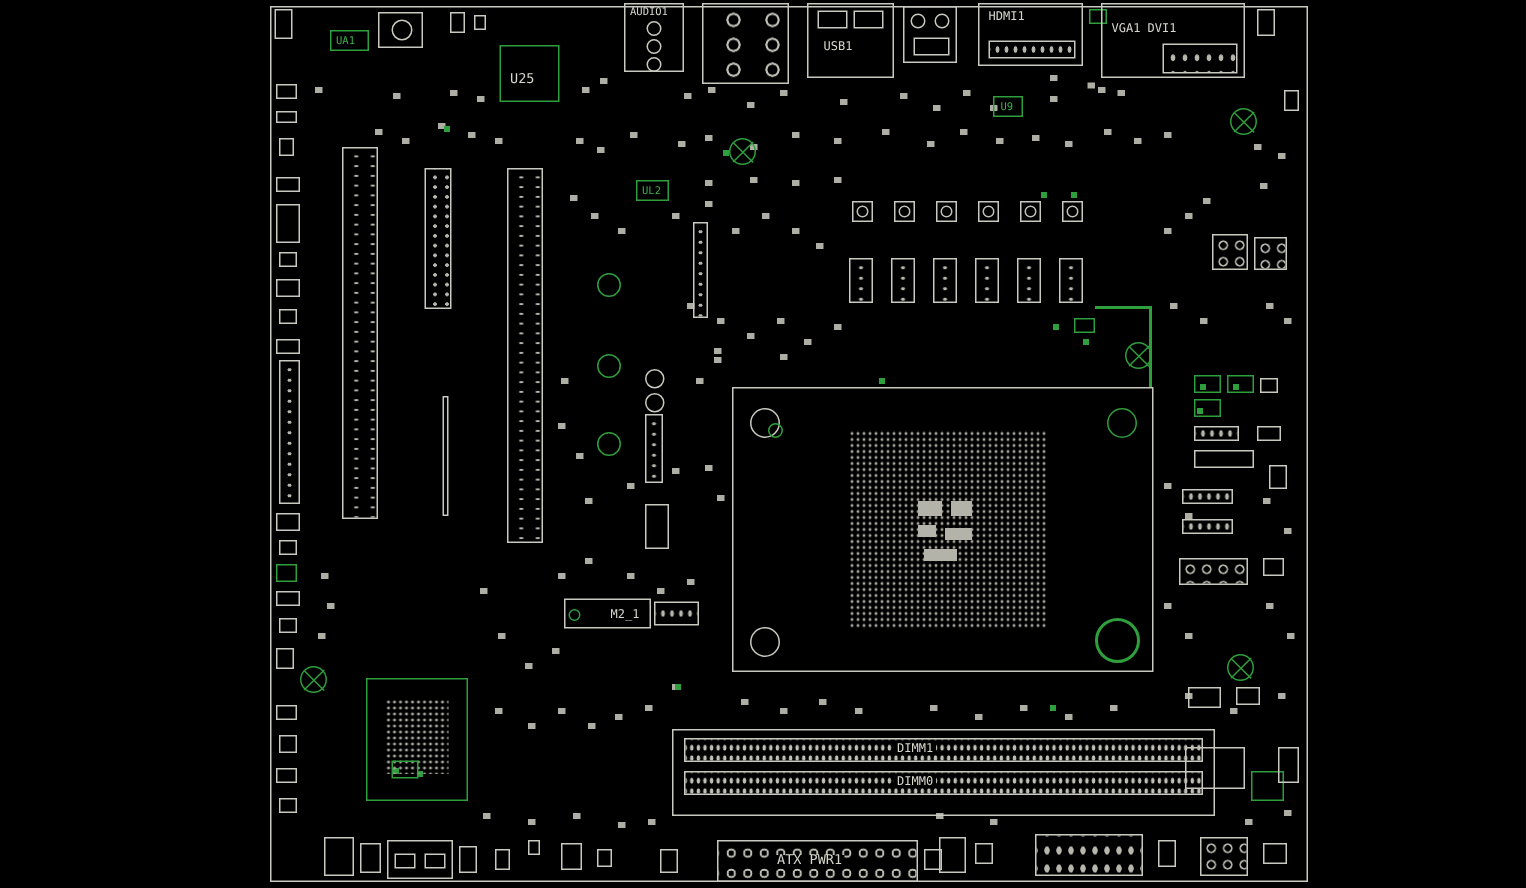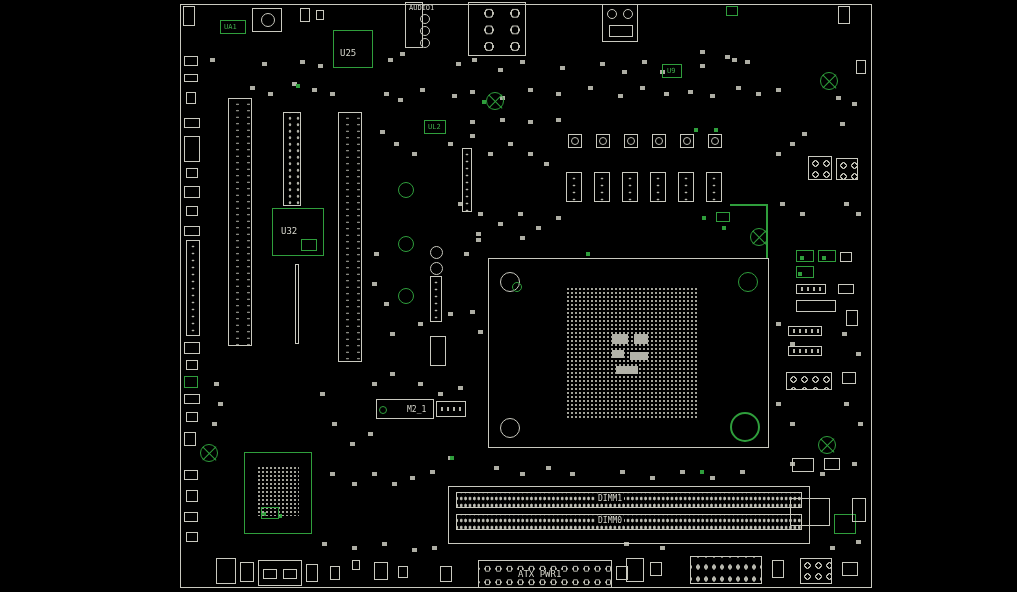--- a/index.html
+++ b/index.html
@@ -53,41 +53,54 @@
   <div class="c g" style="left:220px;top:20px;width:26px;height:14px">
     <span class="lab glab" style="left:3px;top:3px;font-size:7px">UA1</span>
   </div>
   <div class="c" style="left:300px;top:8px;width:10px;height:14px"></div>
   <div class="c" style="left:316px;top:10px;width:8px;height:10px"></div>
 
   <div class="c g" style="left:333px;top:30px;width:40px;height:38px">
     <span class="lab" style="left:6px;top:18px;font-size:9px">U25</span>
   </div>
 
-  <div class="c" style="left:405px;top:2px;width:18px;height:46px">
+  <div class="c" style="left:416px;top:2px;width:40px;height:46px">
     <span class="lab" style="left:3px;top:2px;font-size:7px">AUDIO1</span>
     <span class="ring" style="left:14px;top:11px;width:10px;height:10px"></span>
     <span class="ring" style="left:14px;top:23px;width:10px;height:10px"></span>
     <span class="ring" style="left:14px;top:35px;width:10px;height:10px"></span>
   </div>
 
   <div class="c jacks" style="left:468px;top:2px;width:58px;height:54px"></div>
 
+  <div class="c" style="left:538px;top:2px;width:58px;height:50px">
+    <span class="c" style="left:6px;top:4px;width:20px;height:12px"></span>
+    <span class="c" style="left:30px;top:4px;width:20px;height:12px"></span>
+    <span class="lab" style="left:10px;top:24px">USB1</span>
+  </div>
 
   <div class="c" style="left:602px;top:4px;width:36px;height:38px">
     <span class="ring" style="left:4px;top:4px;width:10px;height:10px"></span>
     <span class="ring" style="left:20px;top:4px;width:10px;height:10px"></span>
     <span class="c" style="left:6px;top:20px;width:24px;height:12px"></span>
   </div>
 
+  <div class="c" style="left:652px;top:2px;width:70px;height:42px">
+    <span class="lab" style="left:6px;top:4px">HDMI1</span>
+    <span class="c hdots" style="left:6px;top:24px;width:58px;height:12px"></span>
+  </div>
   <div class="c g" style="left:726px;top:6px;width:12px;height:10px"></div>
   <div class="c g" style="left:662px;top:64px;width:20px;height:14px">
     <span class="lab glab" style="left:4px;top:3px;font-size:7px">U9</span>
   </div>
 
+  <div class="c" style="left:734px;top:2px;width:96px;height:50px">
+    <span class="lab" style="left:6px;top:12px">VGA1  DVI1</span>
+    <span class="c holegrid" style="left:40px;top:26px;width:50px;height:20px"></span>
+  </div>
   <div class="c" style="left:838px;top:6px;width:12px;height:18px"></div>
   <div class="mount" style="left:820px;top:72px;width:18px;height:18px"></div>
   <div class="c" style="left:856px;top:60px;width:10px;height:14px"></div>
 
   <div class="c" style="left:184px;top:56px;width:14px;height:10px"></div>
   <div class="c" style="left:184px;top:74px;width:14px;height:8px"></div>
   <div class="c" style="left:186px;top:92px;width:10px;height:12px"></div>
   <div class="c" style="left:184px;top:118px;width:16px;height:10px"></div>
   <div class="c" style="left:184px;top:136px;width:16px;height:26px"></div>
   <div class="c" style="left:186px;top:168px;width:12px;height:10px"></div>
@@ -105,24 +118,20 @@
   <div class="c" style="left:184px;top:470px;width:14px;height:10px"></div>
   <div class="c" style="left:186px;top:490px;width:12px;height:12px"></div>
   <div class="c" style="left:184px;top:512px;width:14px;height:10px"></div>
   <div class="c" style="left:186px;top:532px;width:12px;height:10px"></div>
 
   <div class="c slotdots" style="left:228px;top:98px;width:24px;height:248px"></div>
   <div class="c slotdots narrow" style="left:283px;top:112px;width:18px;height:94px"></div>
   <div class="c slotdots" style="left:338px;top:112px;width:24px;height:250px"></div>
   <div class="c" style="left:295px;top:264px;width:4px;height:80px"></div>
 
-  <div class="c g" style="left:272px;top:208px;width:52px;height:48px">
-    <span class="lab" style="left:8px;top:18px;font-size:9px">U32</span>
-    <span class="c g" style="left:28px;top:30px;width:16px;height:12px"></span>
-  </div>
 
   <div class="c g" style="left:424px;top:120px;width:22px;height:14px">
     <span class="lab glab" style="left:3px;top:3px;font-size:7px">UL2</span>
   </div>
 
   <div class="ring gring" style="left:398px;top:182px;width:16px;height:16px"></div>
   <div class="ring gring" style="left:398px;top:236px;width:16px;height:16px"></div>
   <div class="ring gring" style="left:398px;top:288px;width:16px;height:16px"></div>
   <div class="ring" style="left:430px;top:246px;width:13px;height:13px"></div>
   <div class="ring" style="left:430px;top:262px;width:13px;height:13px"></div>

